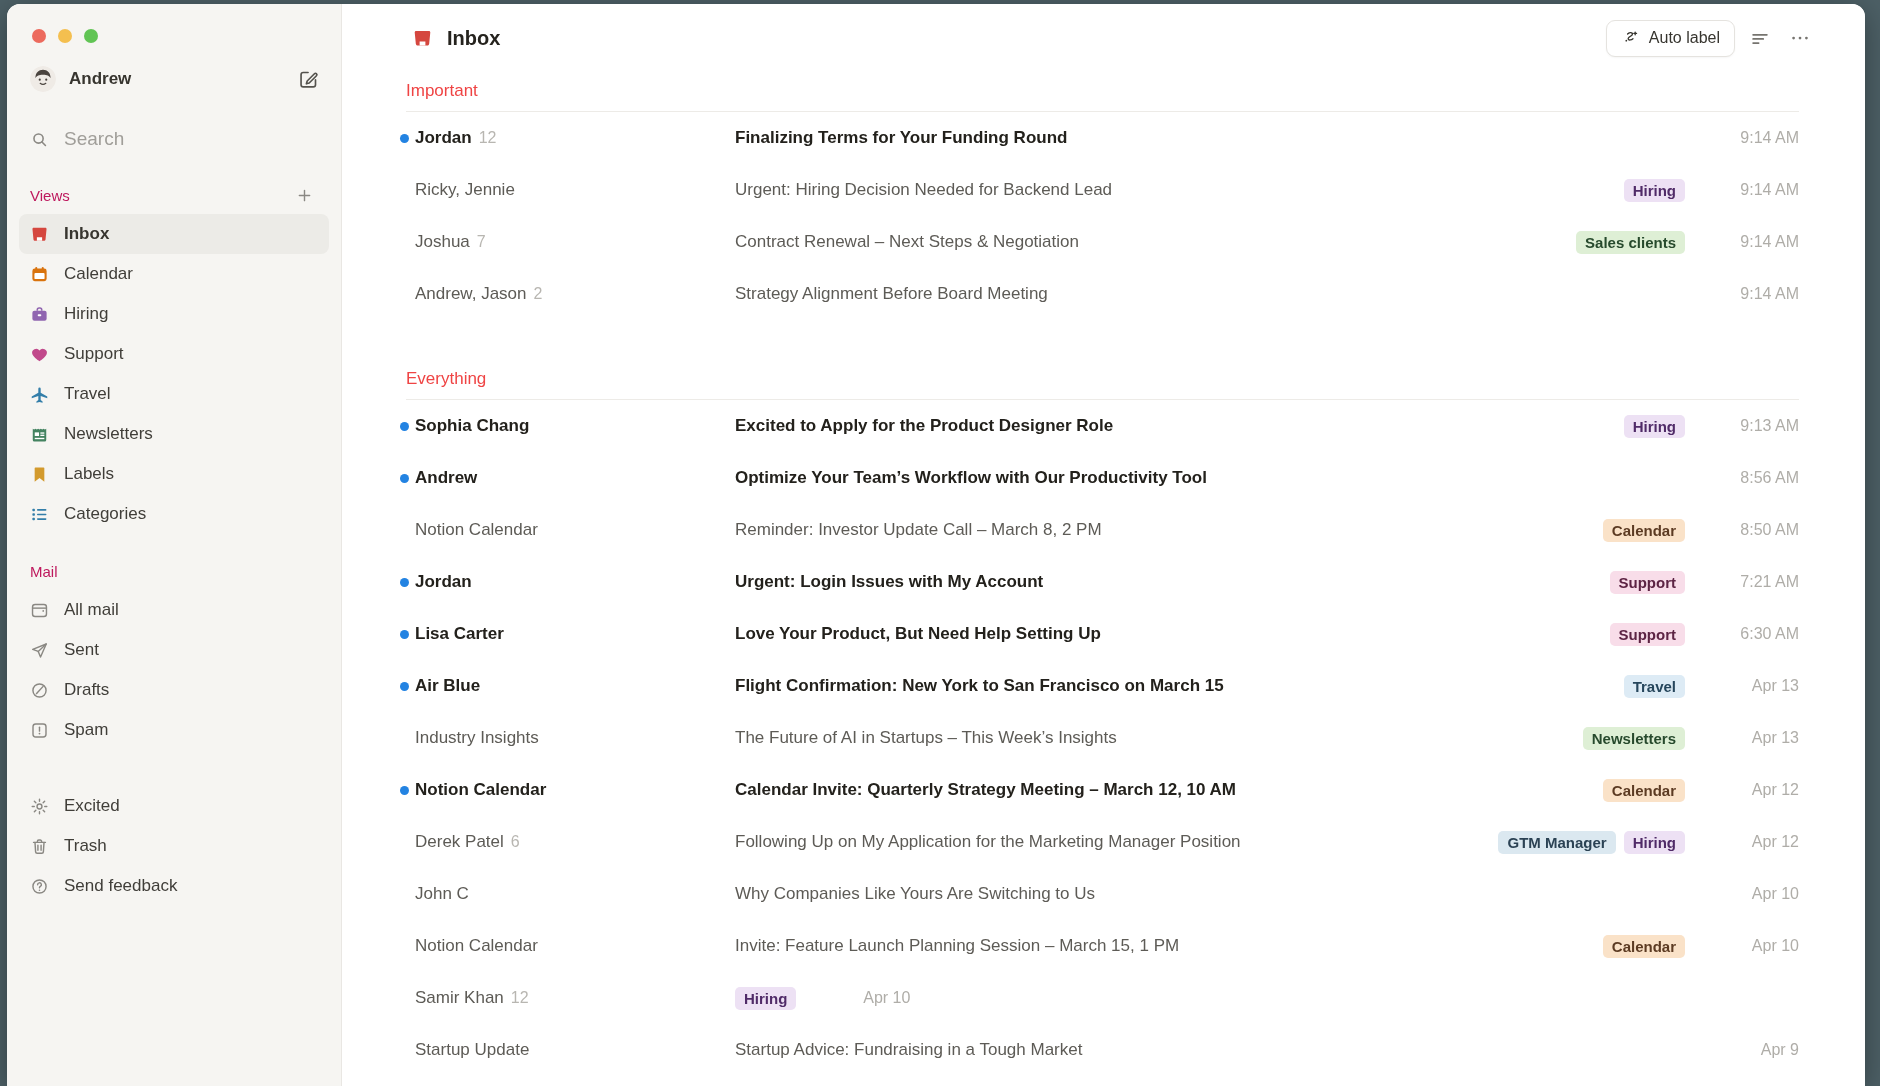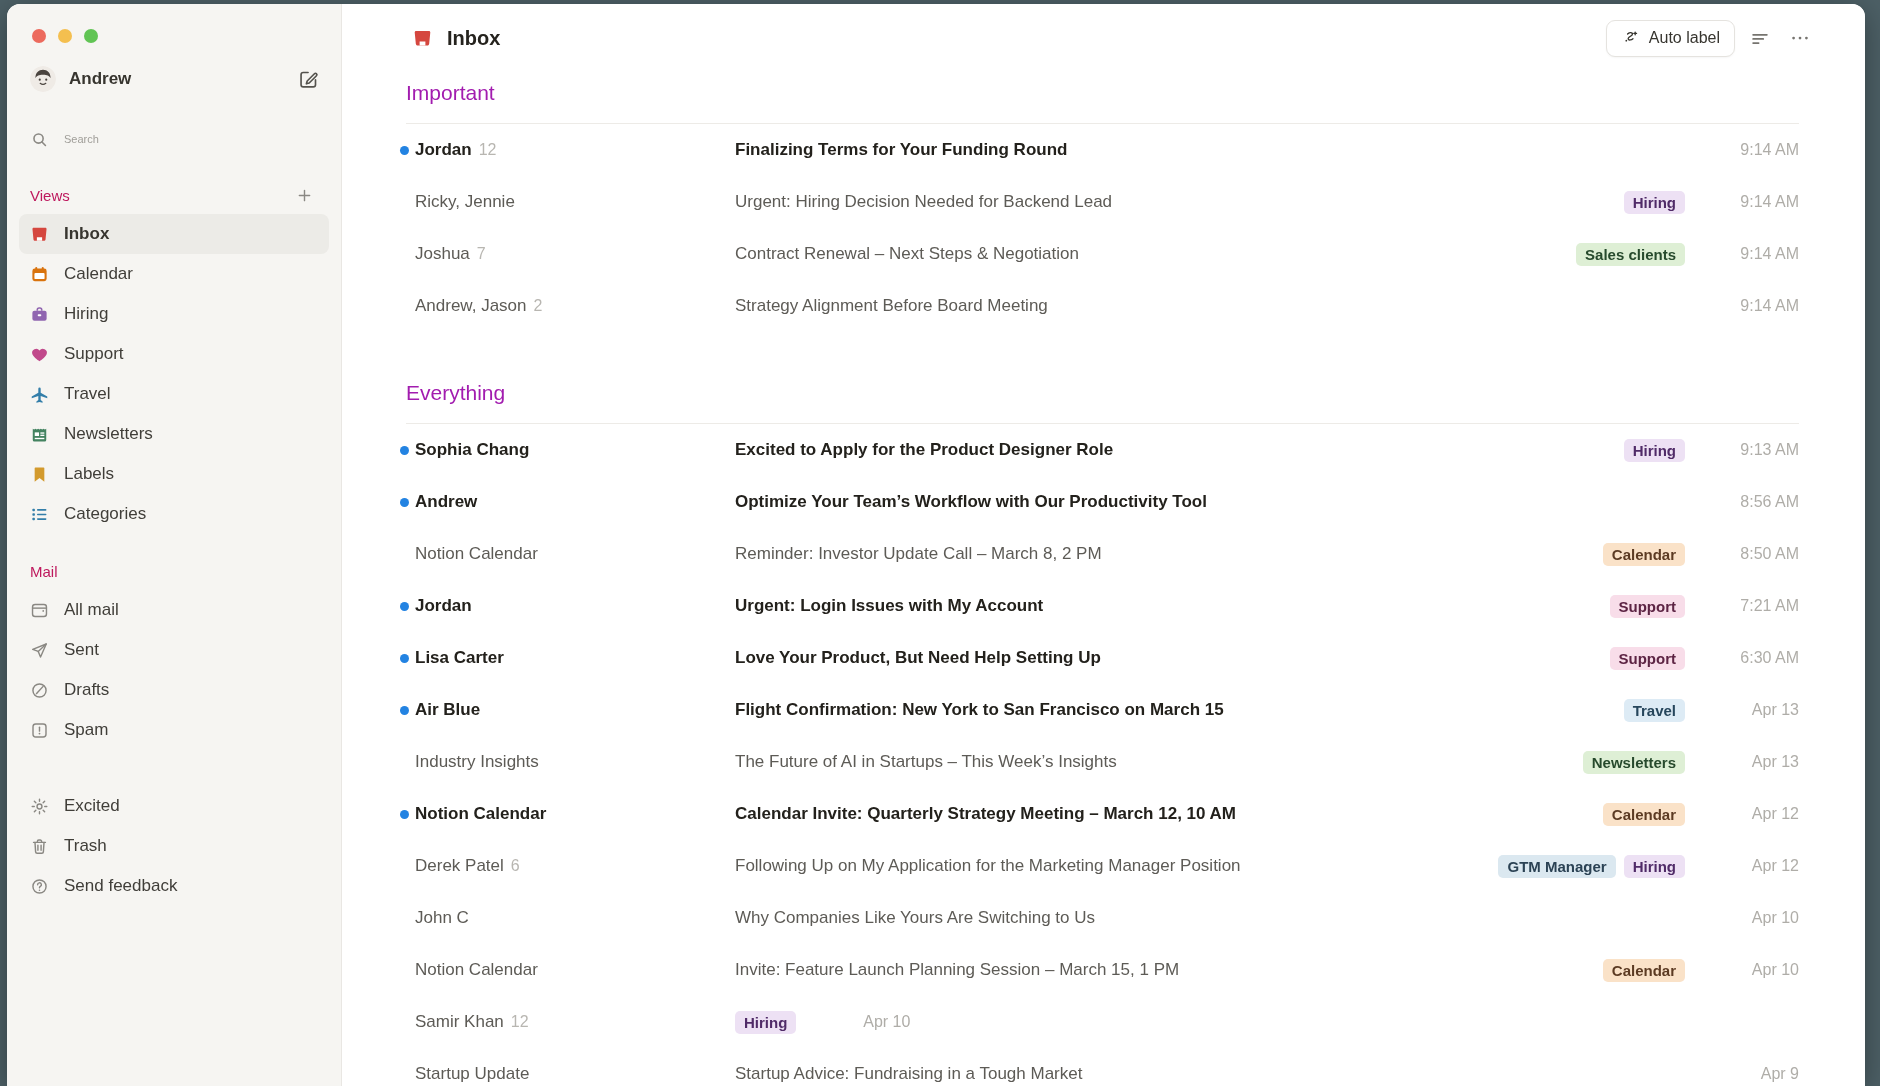--- a/index.html
+++ b/index.html
@@ -21,21 +21,21 @@
   }
   .traffic-lights { position:absolute; left:25px; top:25px; display:flex; gap:12px; }
   .tl { width:14px; height:14px; border-radius:50%; display:block; }
   .tl.red{ background:#EC6A5D; } .tl.yellow{ background:#F4BF4F; } .tl.green{ background:#61C454; }
   .user-row { margin-top:56px; height:38px; display:flex; align-items:center; padding:0 6px 0 11px; }
   .avatar { width:26px; height:26px; border-radius:50%; overflow:hidden; flex:0 0 26px; }
   .user-name { margin-left:13px; font-size:17px; font-weight:700; color:#37352F; }
   .icon-btn { background:none; border:none; cursor:pointer; padding:4px; display:flex; align-items:center; justify-content:center; }
   .user-row .icon-btn { margin-left:auto; }
   .search-row { margin-top:22px; height:38px; display:flex; align-items:center; gap:15px; padding:0 11px; border-radius:8px; cursor:pointer; }
-  .search-label { font-size:11px; color:#A09E99; }
+  .search-label { font-size:19px; color:#A09E99; }
   .side-section-head { display:flex; align-items:center; height:30px; padding:0 11px; margin-top:22px; }
   .side-section-label { font-size:15px; color:#be185d; }
   .side-section-head .icon-btn { margin-left:auto; }
   .side-item {
     height:40px; display:flex; align-items:center; gap:15px;
     padding:0 11px; border-radius:8px; font-size:17px; color:#403E39; cursor:pointer;
   }
   .side-item.selected { background:#ECEBE7; font-weight:700; color:#37352F; }
   .side-items { margin-top:4px; }
   .sidebar-footer { margin-top:36px; }
@@ -46,21 +46,21 @@
   .main-header { height:62px; flex:0 0 62px; display:flex; align-items:center; padding:6px 50px 0 70px; }
   .title-wrap { display:flex; align-items:center; gap:14px; }
   .title-wrap h1 { font-size:20px; font-weight:700; color:#25231E; }
   .header-actions { margin-left:auto; display:flex; align-items:center; gap:10px; }
   .auto-label-btn {
     display:flex; align-items:center; gap:9px; height:37px; padding:0 14px;
     background:#fff; border:1px solid #E5E3DF; border-radius:9px; cursor:pointer;
     font-family:Liberation Sans, sans-serif; font-size:16px; color:#37352F; box-shadow:0 1px 2px rgba(0,0,0,.04);
   }
   .list-area { flex:1 1 auto; overflow:hidden; padding:0 66px 0 64px; }
-  .section-title { font-size:21px; color:#a21caf; padding:15px 0 18px 0; border-bottom:1px solid #EDEBE7; }
+  .section-title { font-size:17px; color:#ef4444; padding:15px 0 10px 0; border-bottom:1px solid #EDEBE7; }
   .list-section.second .section-title { margin-top:34px; }
   .email-row { height:52px; display:flex; align-items:center; cursor:pointer; }
   .dot-col { width:22px; flex:0 0 22px; margin-left:-13px; display:flex; align-items:center; justify-content:center; }
   .unread-dot { width:9px; height:9px; border-radius:50%; background:#2383E2; display:block; }
   .sender-col { width:320px; flex:0 0 320px; font-size:17px; color:#5D5B56; white-space:nowrap; overflow:hidden; }
   .sender-name { }
   .thread-count { color:#B8B6B1; font-weight:400; margin-left:7px; font-size:16px; }
   .subject-col { flex:1 1 auto; font-size:17px; color:#5D5B56; white-space:nowrap; overflow:hidden; text-overflow:ellipsis; padding-right:16px; }
   .email-row.unread .sender-name, .email-row.unread .subject-col { font-weight:700; color:#23211C; }
   .labels-col { display:flex; gap:8px; margin-right:14px; }

